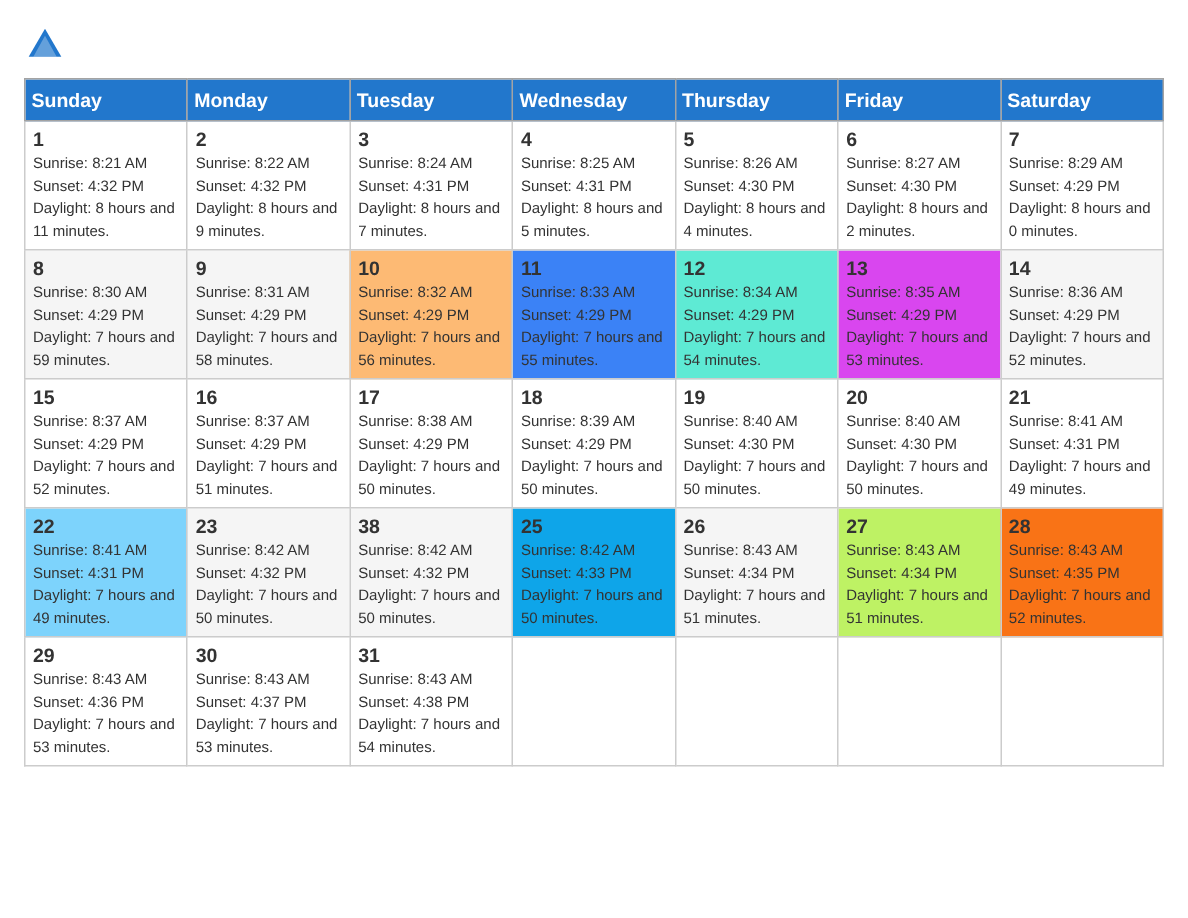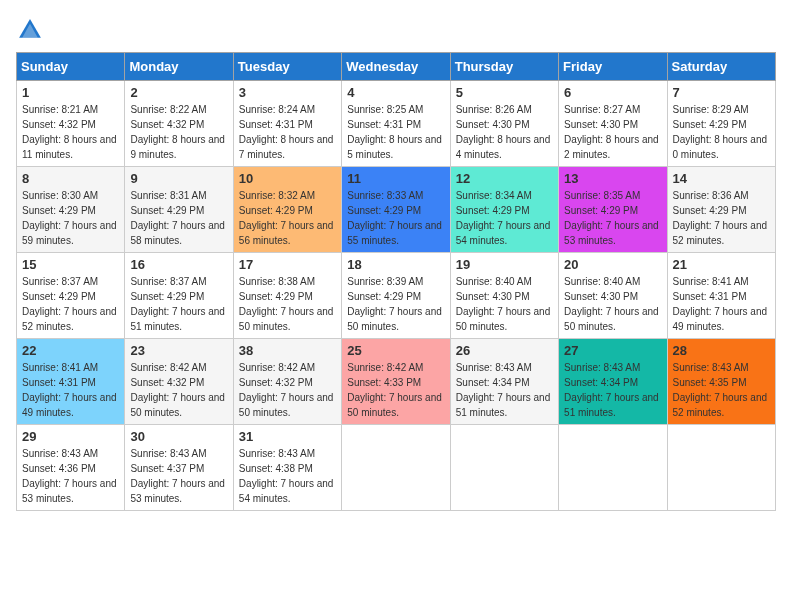--- a/index.html
+++ b/index.html
@@ -215,29 +215,29 @@
           <span class="day-detail">Sunrise: 8:41 AM<br>Sunset: 4:31 PM<br>Daylight: 7 hours and 49 minutes.</span>
         </td>
         <td style="background: rgb(245, 245, 245); margin-top: 10px;">
           <span class="day-num">23</span>
           <span class="day-detail">Sunrise: 8:42 AM<br>Sunset: 4:32 PM<br>Daylight: 7 hours and 50 minutes.</span>
         </td>
         <td style="background: rgb(245, 245, 245);">
           <span class="day-num">38</span>
           <span class="day-detail">Sunrise: 8:42 AM<br>Sunset: 4:32 PM<br>Daylight: 7 hours and 50 minutes.</span>
         </td>
-        <td style="background: #fca5a5;">
+        <td style="background: #0ea5e9;">
           <span class="day-num">25</span>
           <span class="day-detail">Sunrise: 8:42 AM<br>Sunset: 4:33 PM<br>Daylight: 7 hours and 50 minutes.</span>
         </td>
         <td style="background: rgb(245, 245, 245);">
           <span class="day-num">26</span>
           <span class="day-detail">Sunrise: 8:43 AM<br>Sunset: 4:34 PM<br>Daylight: 7 hours and 51 minutes.</span>
         </td>
-        <td style="background: #14b8a6;">
+        <td style="background: #bef264;">
           <span class="day-num">27</span>
           <span class="day-detail">Sunrise: 8:43 AM<br>Sunset: 4:34 PM<br>Daylight: 7 hours and 51 minutes.</span>
         </td>
         <td style="background: #f97316;">
           <span class="day-num">28</span>
           <span class="day-detail">Sunrise: 8:43 AM<br>Sunset: 4:35 PM<br>Daylight: 7 hours and 52 minutes.</span>
         </td>
       </tr>
       <tr>
         <td>

